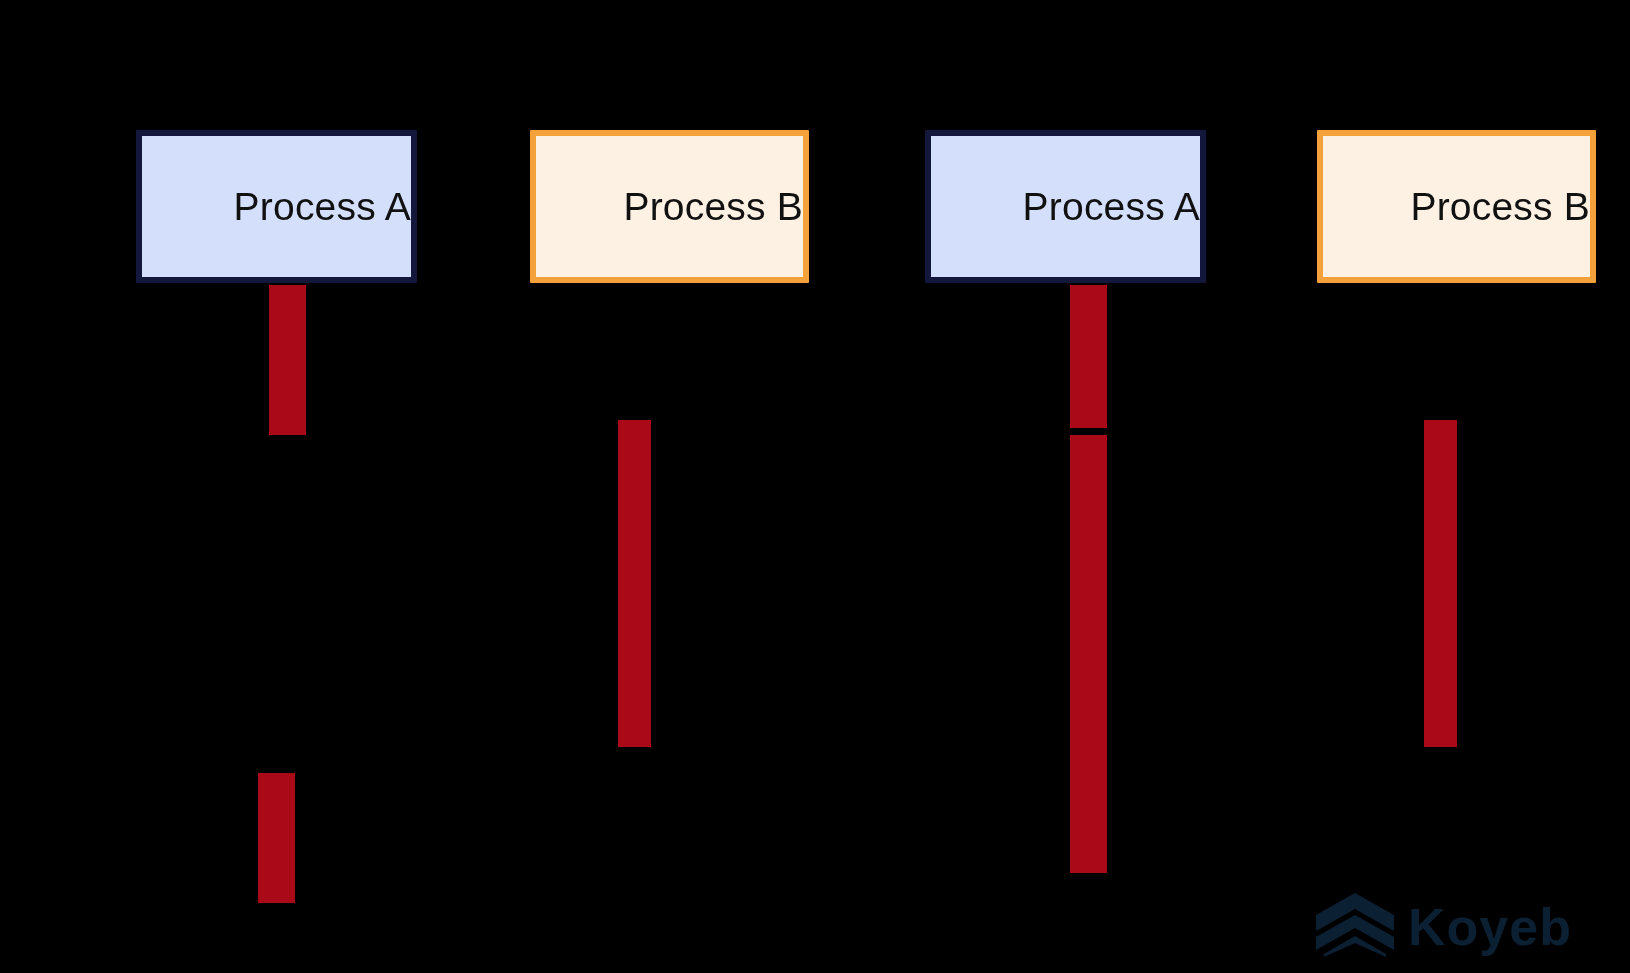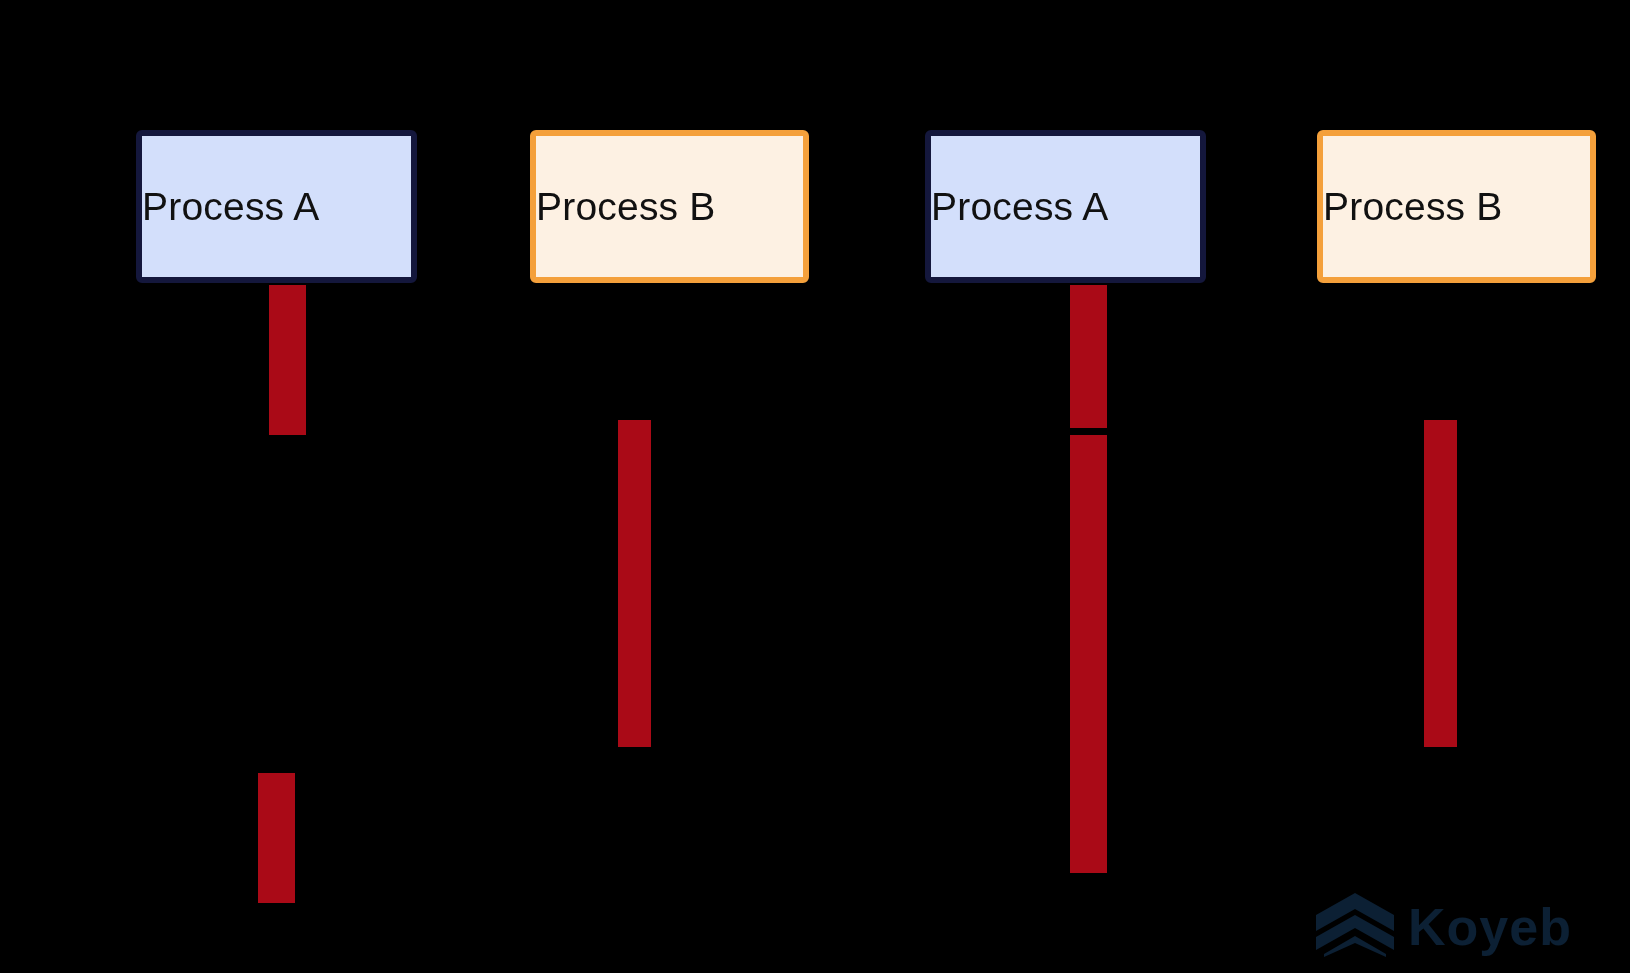--- a/index.html
+++ b/index.html
@@ -16,24 +16,24 @@
     width: 1630px;
     height: 973px;
     background: #000000;
     overflow: hidden;
   }
 
   
   .participant {
     position: absolute;
     box-sizing: border-box;
-    border-radius: 6px;
+    border-radius: 1px;
     display: flex;
     align-items: center;
-    justify-content: flex-start;
+    justify-content: flex-end;
     border-width: 6px;
     border-style: solid;
   }
   .participant .plabel {
     font-size: 39px;
     line-height: 1;
     color: #111111;
     letter-spacing: 0.2px;
     white-space: nowrap;
   }

